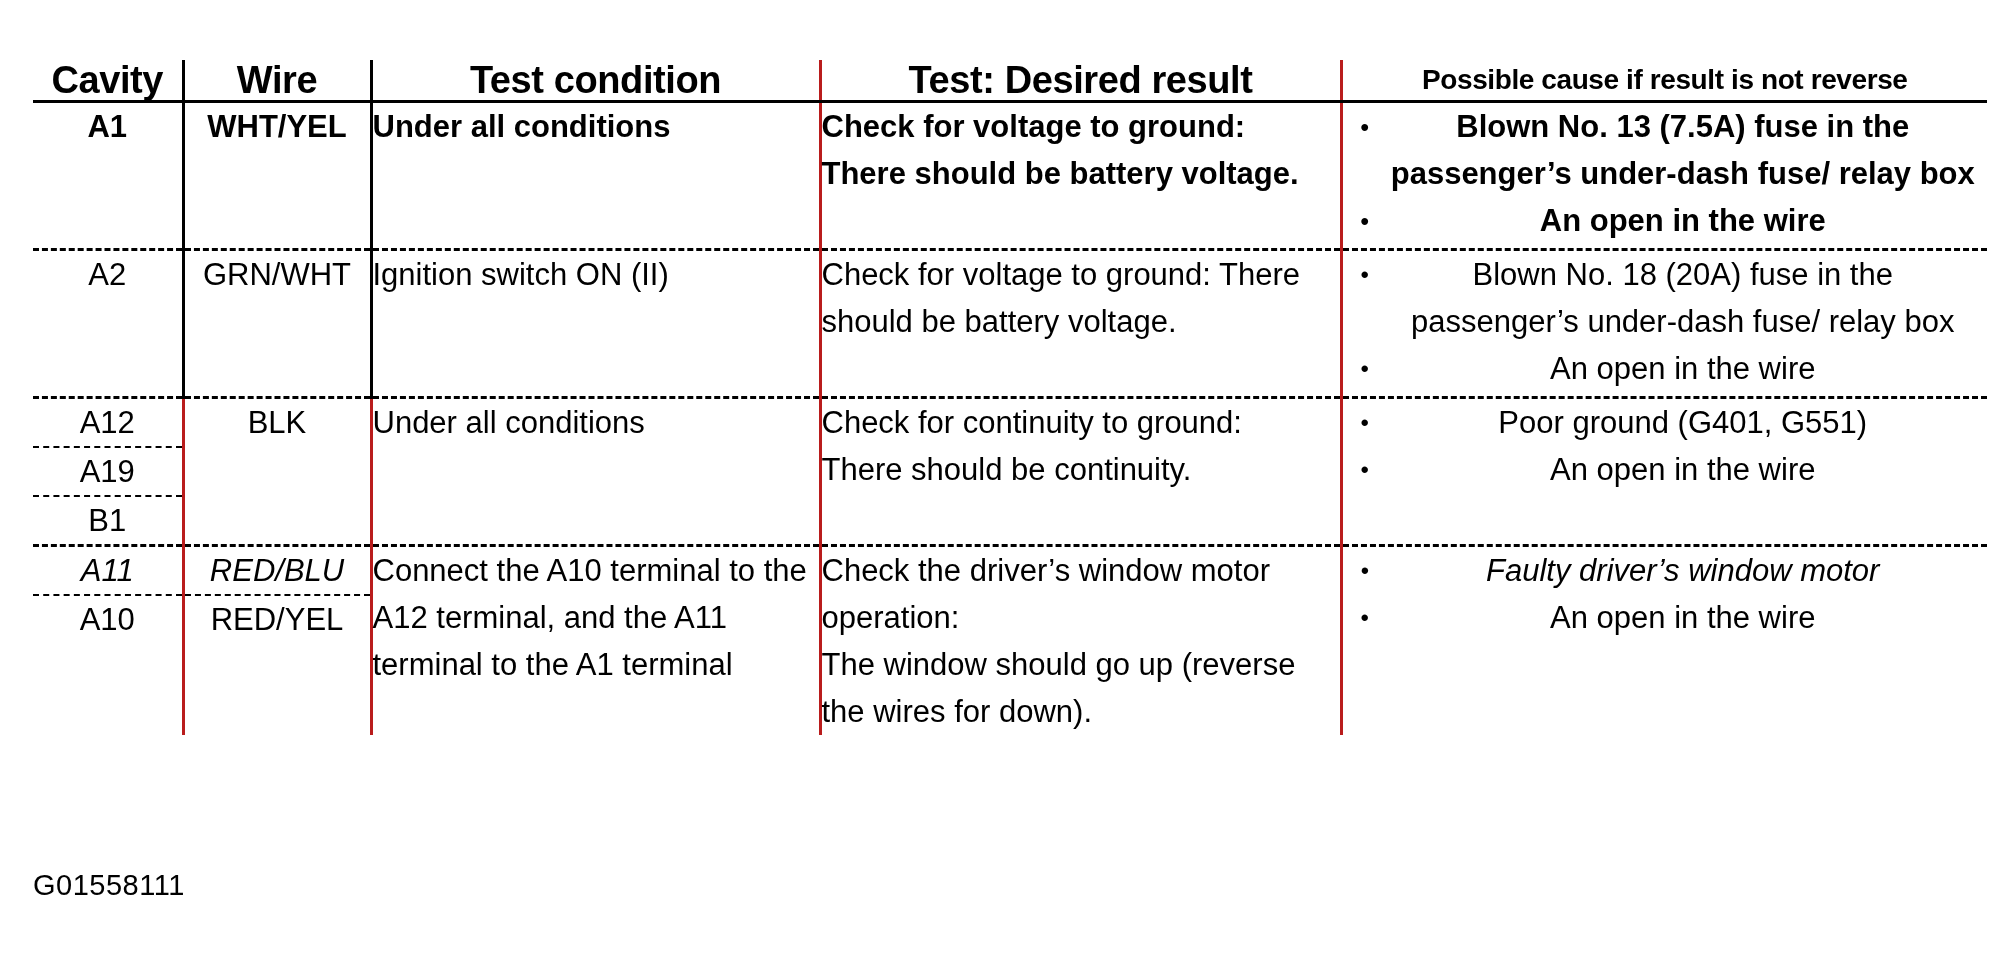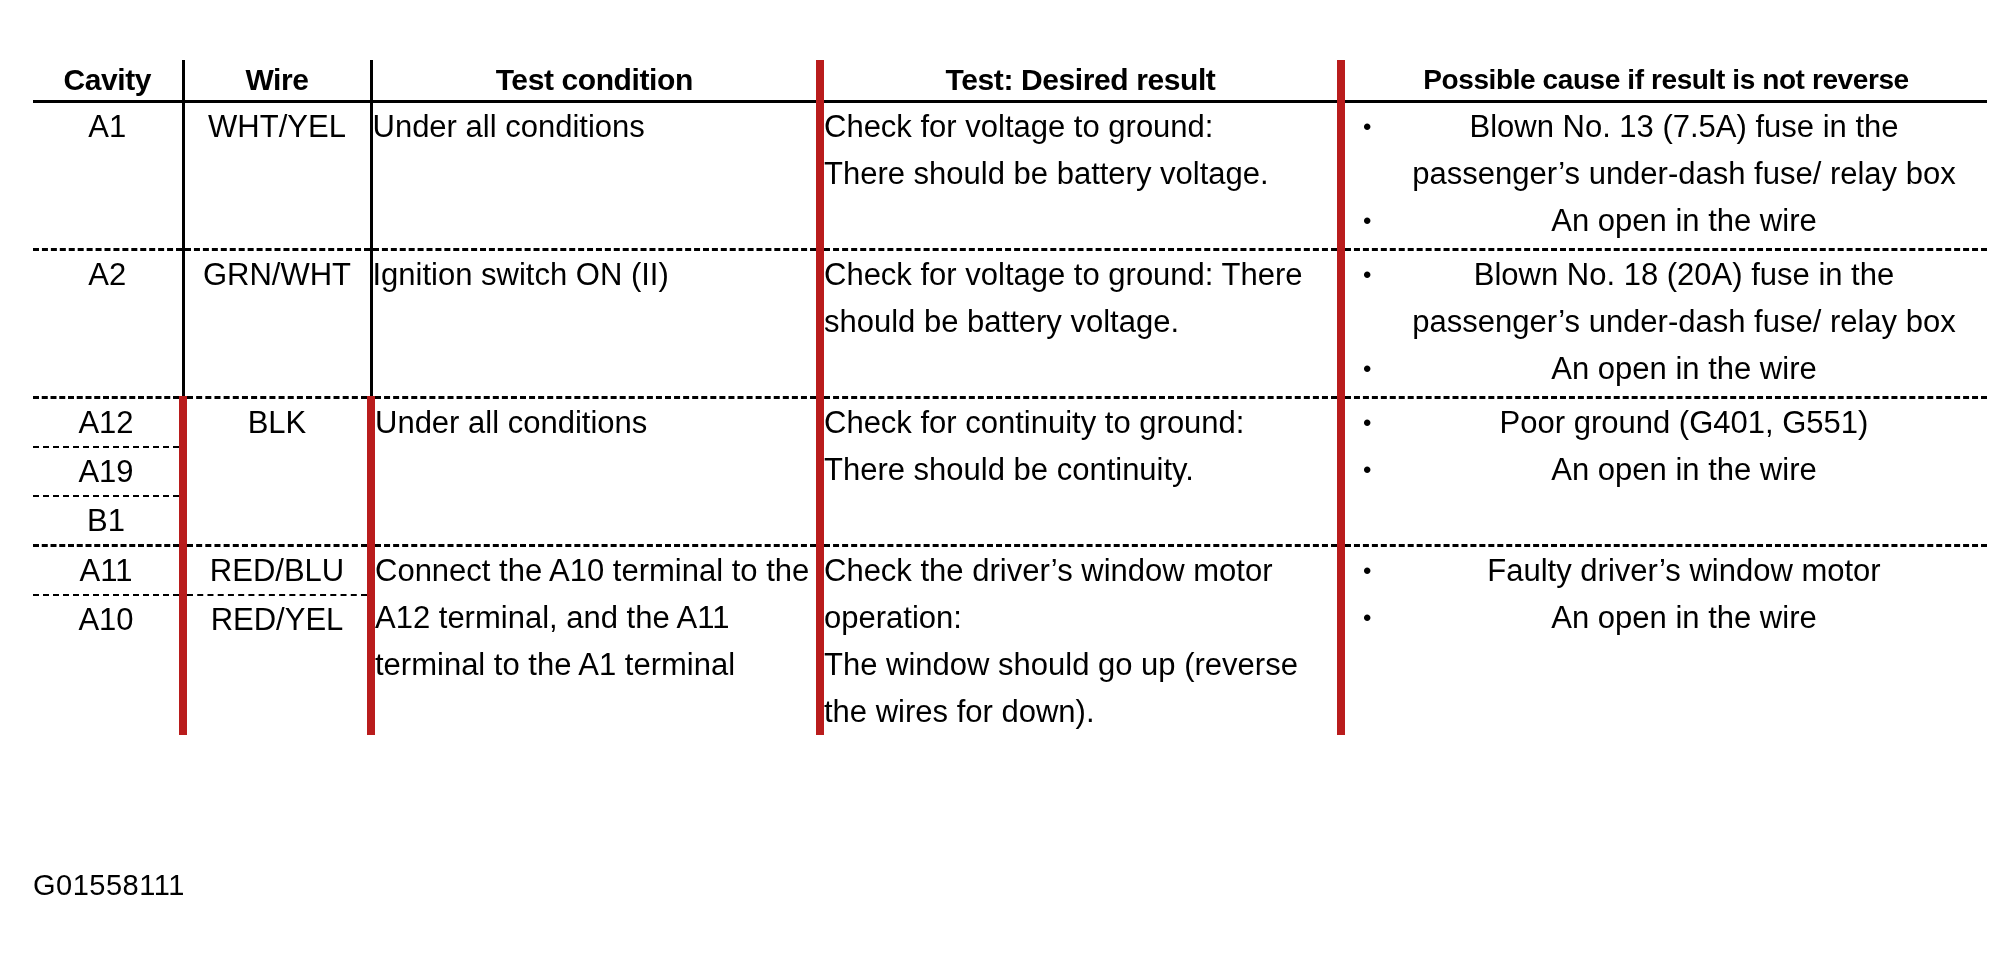--- a/index.html
+++ b/index.html
@@ -52,44 +52,44 @@
     pointer-events: none;
   }
 
   table.diag th, table.diag td {
     vertical-align: top;
     padding: 0;
     background: transparent;
   }
 
   
-  .vsolid { border-left: 8px solid #b91c1c; }
+  .vsolid { border-left: 3px solid #b91c1c; }
   .vdash  { border-left: 3px solid #000; }
 
   
   tr.head th {
     height: 40px;
     border-bottom: 3px solid #000;
     text-align: center;
     font-weight: bold;
-    font-size: 30px;
+    font-size: 38px;
     line-height: 40px;
     letter-spacing: -0.4px;
     white-space: nowrap;
   }
   tr.head th.small {
     font-size: 28px;
   }
 
   
   tr.body > td {
     font-size: 31px;
     line-height: 47px;
   }
-  tr.r1 > td { height: 145px; }
+  tr.r1 > td { height: 145px; font-weight: bold; }
   tr.r2 > td { height: 145px; }
   tr.r3 > td { height: 105px; margin-top: 48px; }
   tr.r4 > td { height: 178px; }
 
   tr.r1 > td, tr.r2 > td, tr.r3 > td {
     border-bottom: 3px dashed #000;
   }
   tr.r4 > td { border-bottom: none; }
 
   
@@ -125,21 +125,21 @@
   }
   ul.causes li::before {
     content: "\2022";
     position: absolute;
     left: 4px;
     top: 0;
     font-size: 24px;
     line-height: 47px;
   }
 
-  .italic { }
+  .italic { font-style: italic; }
 
   
   .caption {
     position: absolute;
     left: 33px;
     top: 870px;
     font-size: 29px;
     line-height: 30px;
     letter-spacing: 0.5px;
     white-space: nowrap;

